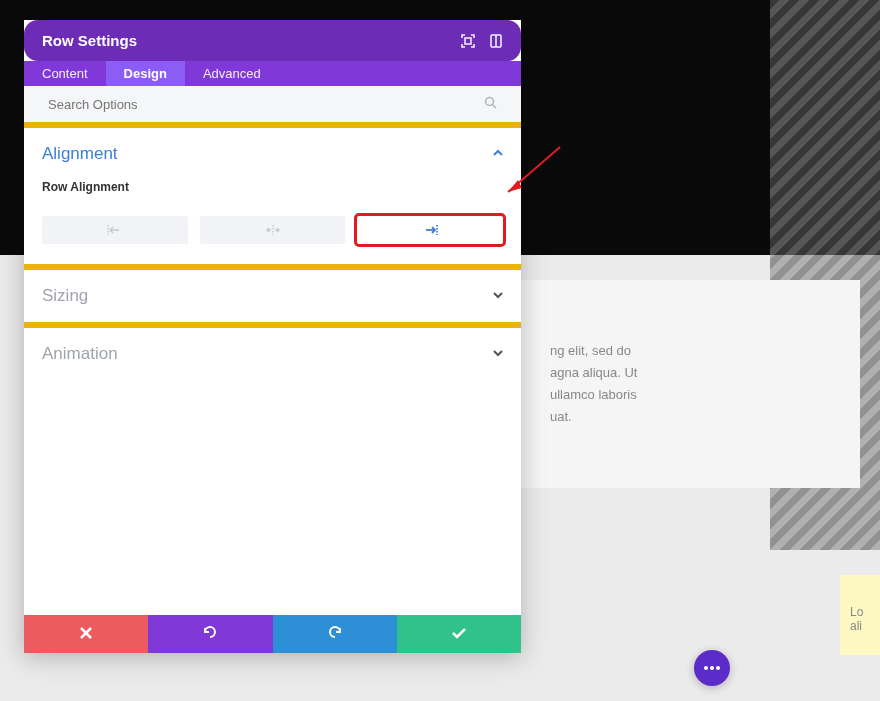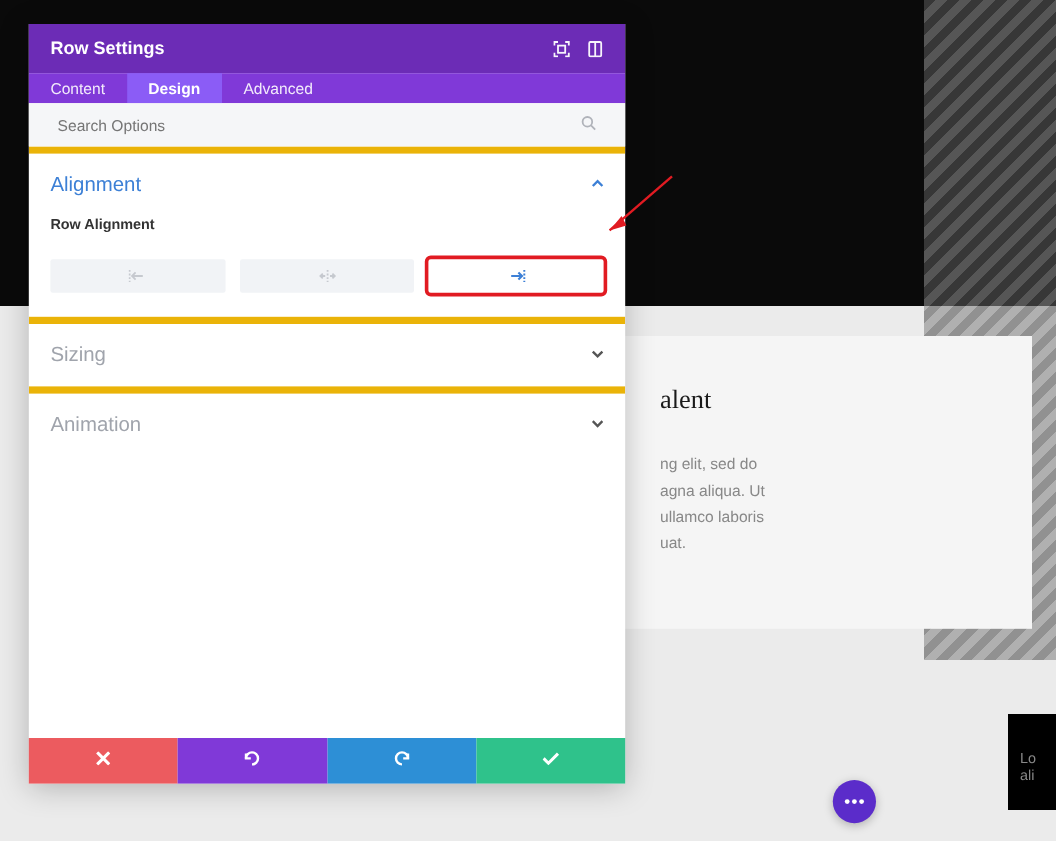--- a/index.html
+++ b/index.html
@@ -47,25 +47,24 @@
   line-height: 1.7;
   color: #888;
   margin-top: 20px;
 }
 .side-card {
   position: absolute;
   top: 575px;
   right: 0;
   width: 40px;
   height: 80px;
-  background: #000000;
+  background: #fef9c3;
   padding: 30px 10px;
   font-size: 12px;
   color: #888;
-  margin-top: 20px;
 }
 .fab {
   position: absolute;
   bottom: 15px;
   right: 150px;
   width: 36px;
   height: 36px;
   border-radius: 50%;
   background: #5b2cca;
   color: #fff;
@@ -87,20 +86,21 @@
   flex-direction: column;
   height: 633px;
 }
 .modal-header {
   background: #6c2cb6;
   color: #fff;
   padding: 12px 18px;
   display: flex;
   align-items: center;
   justify-content: space-between;
+  border-radius: 14px;
 }
 .modal-title {
   font-size: 15px;
   font-weight: 600;
 }
 .header-icons {
   display: flex;
   gap: 14px;
 }
 .header-icons span { cursor: pointer; opacity: 0.95; display:flex; align-items:center; }
@@ -200,21 +200,20 @@
   height: 60px;
 }
 </style>
 </head>
 <body>
 
 <div class="bg-top"></div>
 <div class="bg-image-right"></div>
 
 <div class="content-card">
-  <div class="content-heading">alent</div>
   <div class="content-body">
     <span>ng elit, sed do</span><br>
     <span>agna aliqua. Ut</span><br>
     <span>ullamco laboris</span><br>
     <span>uat.</span>
   </div>
 </div>
 
 <div class="side-card">
   <span>Lo</span><br>

